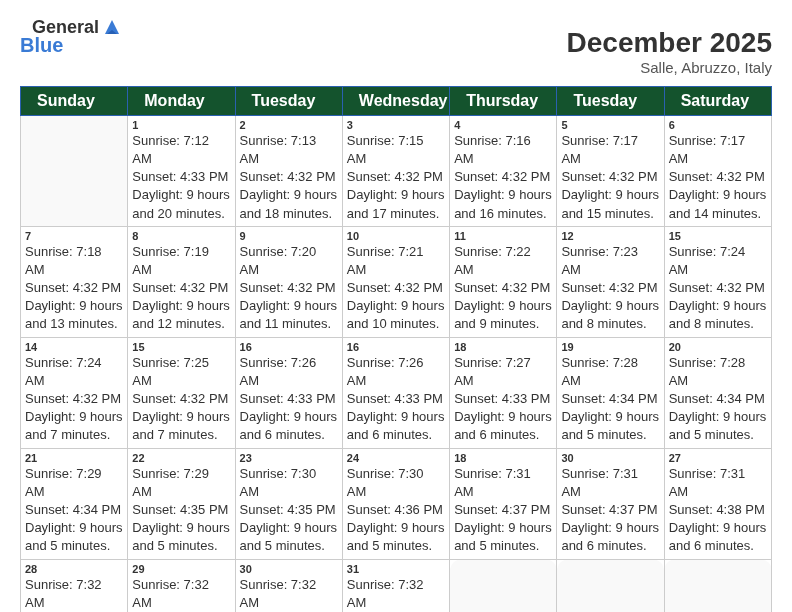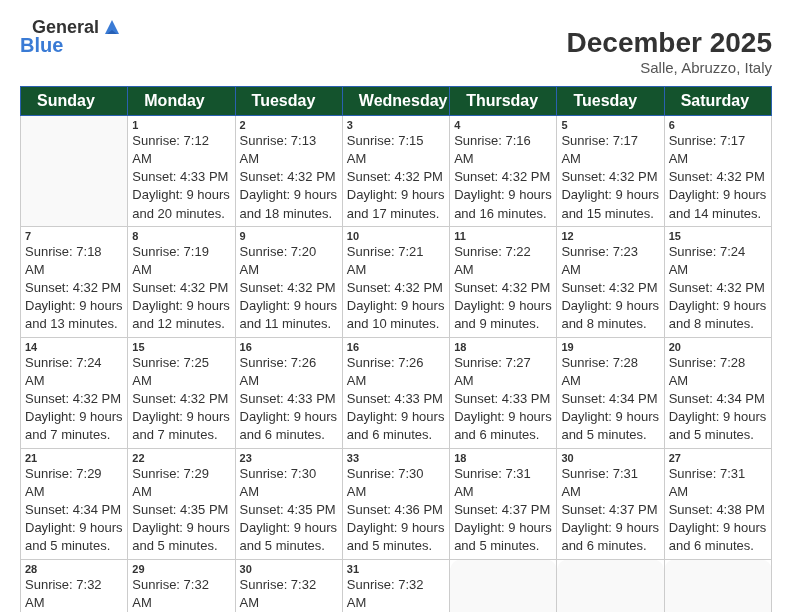--- a/index.html
+++ b/index.html
@@ -231,21 +231,21 @@
           </td>
           <td>
             <span class="day-number">22</span>
             <div class="day-info">Sunrise: 7:29 AM<br>Sunset: 4:35 PM<br>Daylight: 9 hours<br>and 5 minutes.</div>
           </td>
           <td>
             <span class="day-number">23</span>
             <div class="day-info">Sunrise: 7:30 AM<br>Sunset: 4:35 PM<br>Daylight: 9 hours<br>and 5 minutes.</div>
           </td>
           <td>
-            <span class="day-number">33</span>
+            <span class="day-number">24</span>
             <div class="day-info">Sunrise: 7:30 AM<br>Sunset: 4:36 PM<br>Daylight: 9 hours<br>and 5 minutes.</div>
           </td>
           <td>
             <span class="day-number">18</span>
             <div class="day-info">Sunrise: 7:31 AM<br>Sunset: 4:37 PM<br>Daylight: 9 hours<br>and 5 minutes.</div>
           </td>
           <td>
             <span class="day-number">30</span>
             <div class="day-info">Sunrise: 7:31 AM<br>Sunset: 4:37 PM<br>Daylight: 9 hours<br>and 6 minutes.</div>
           </td>

